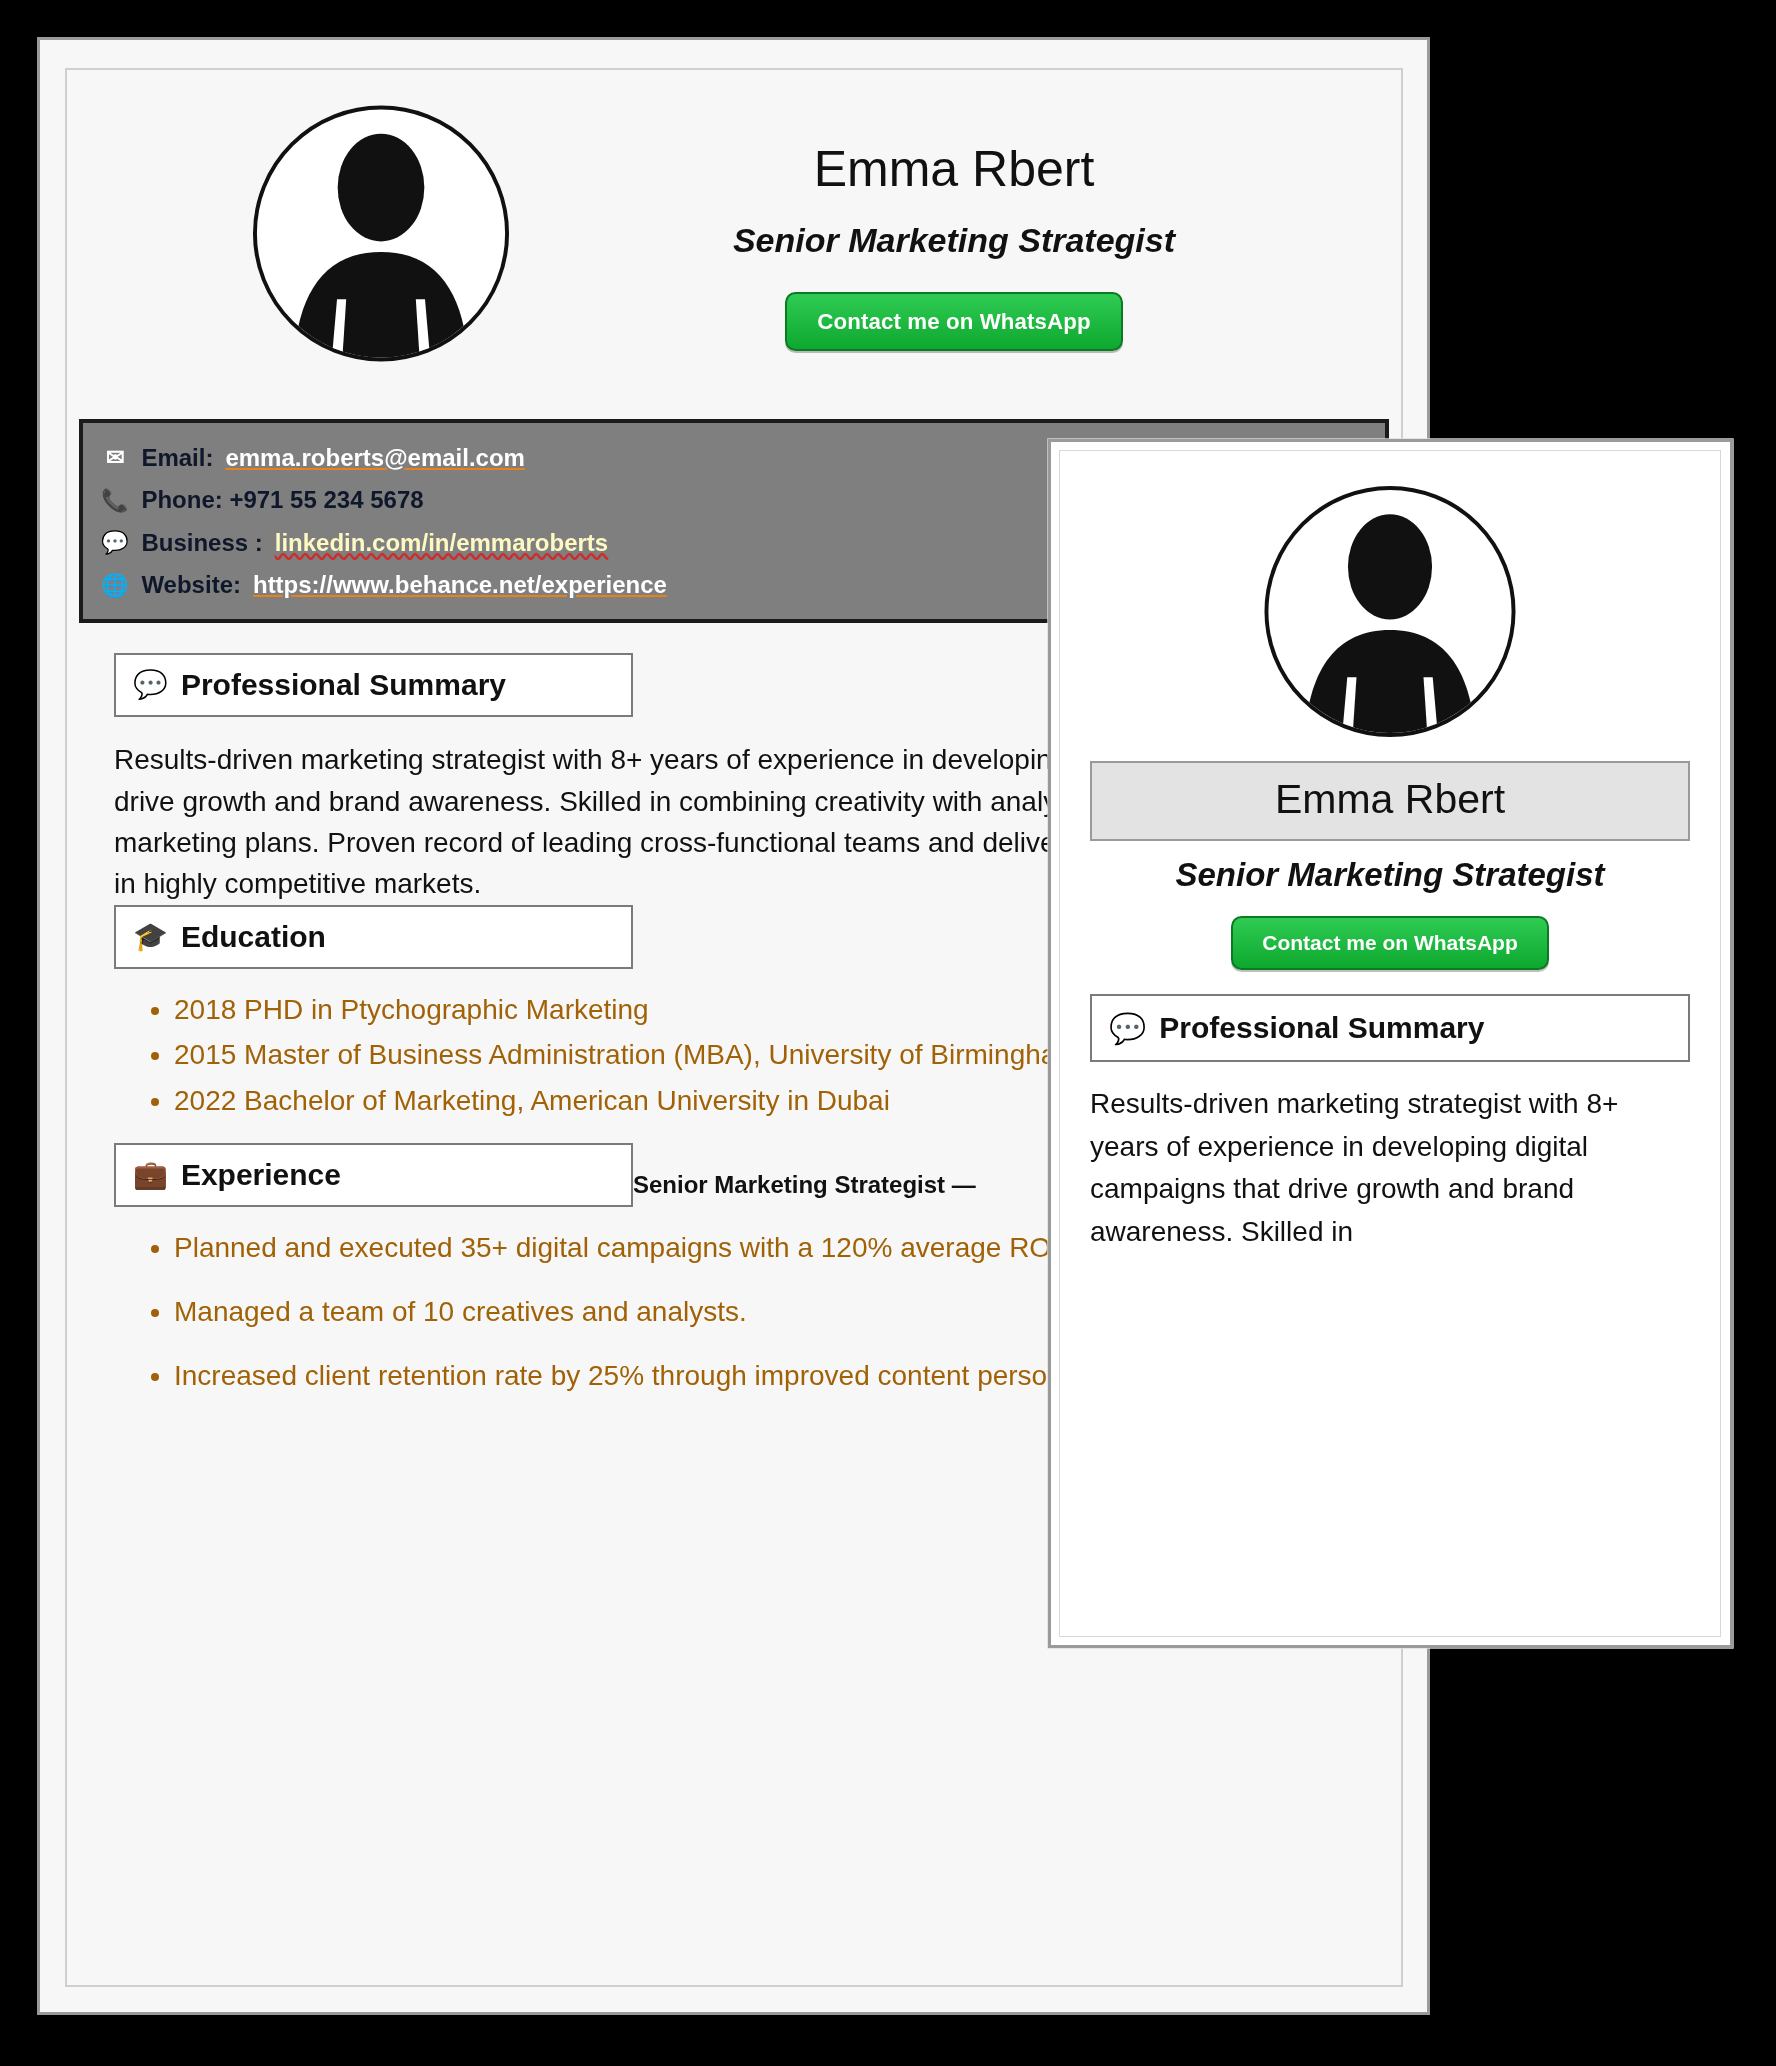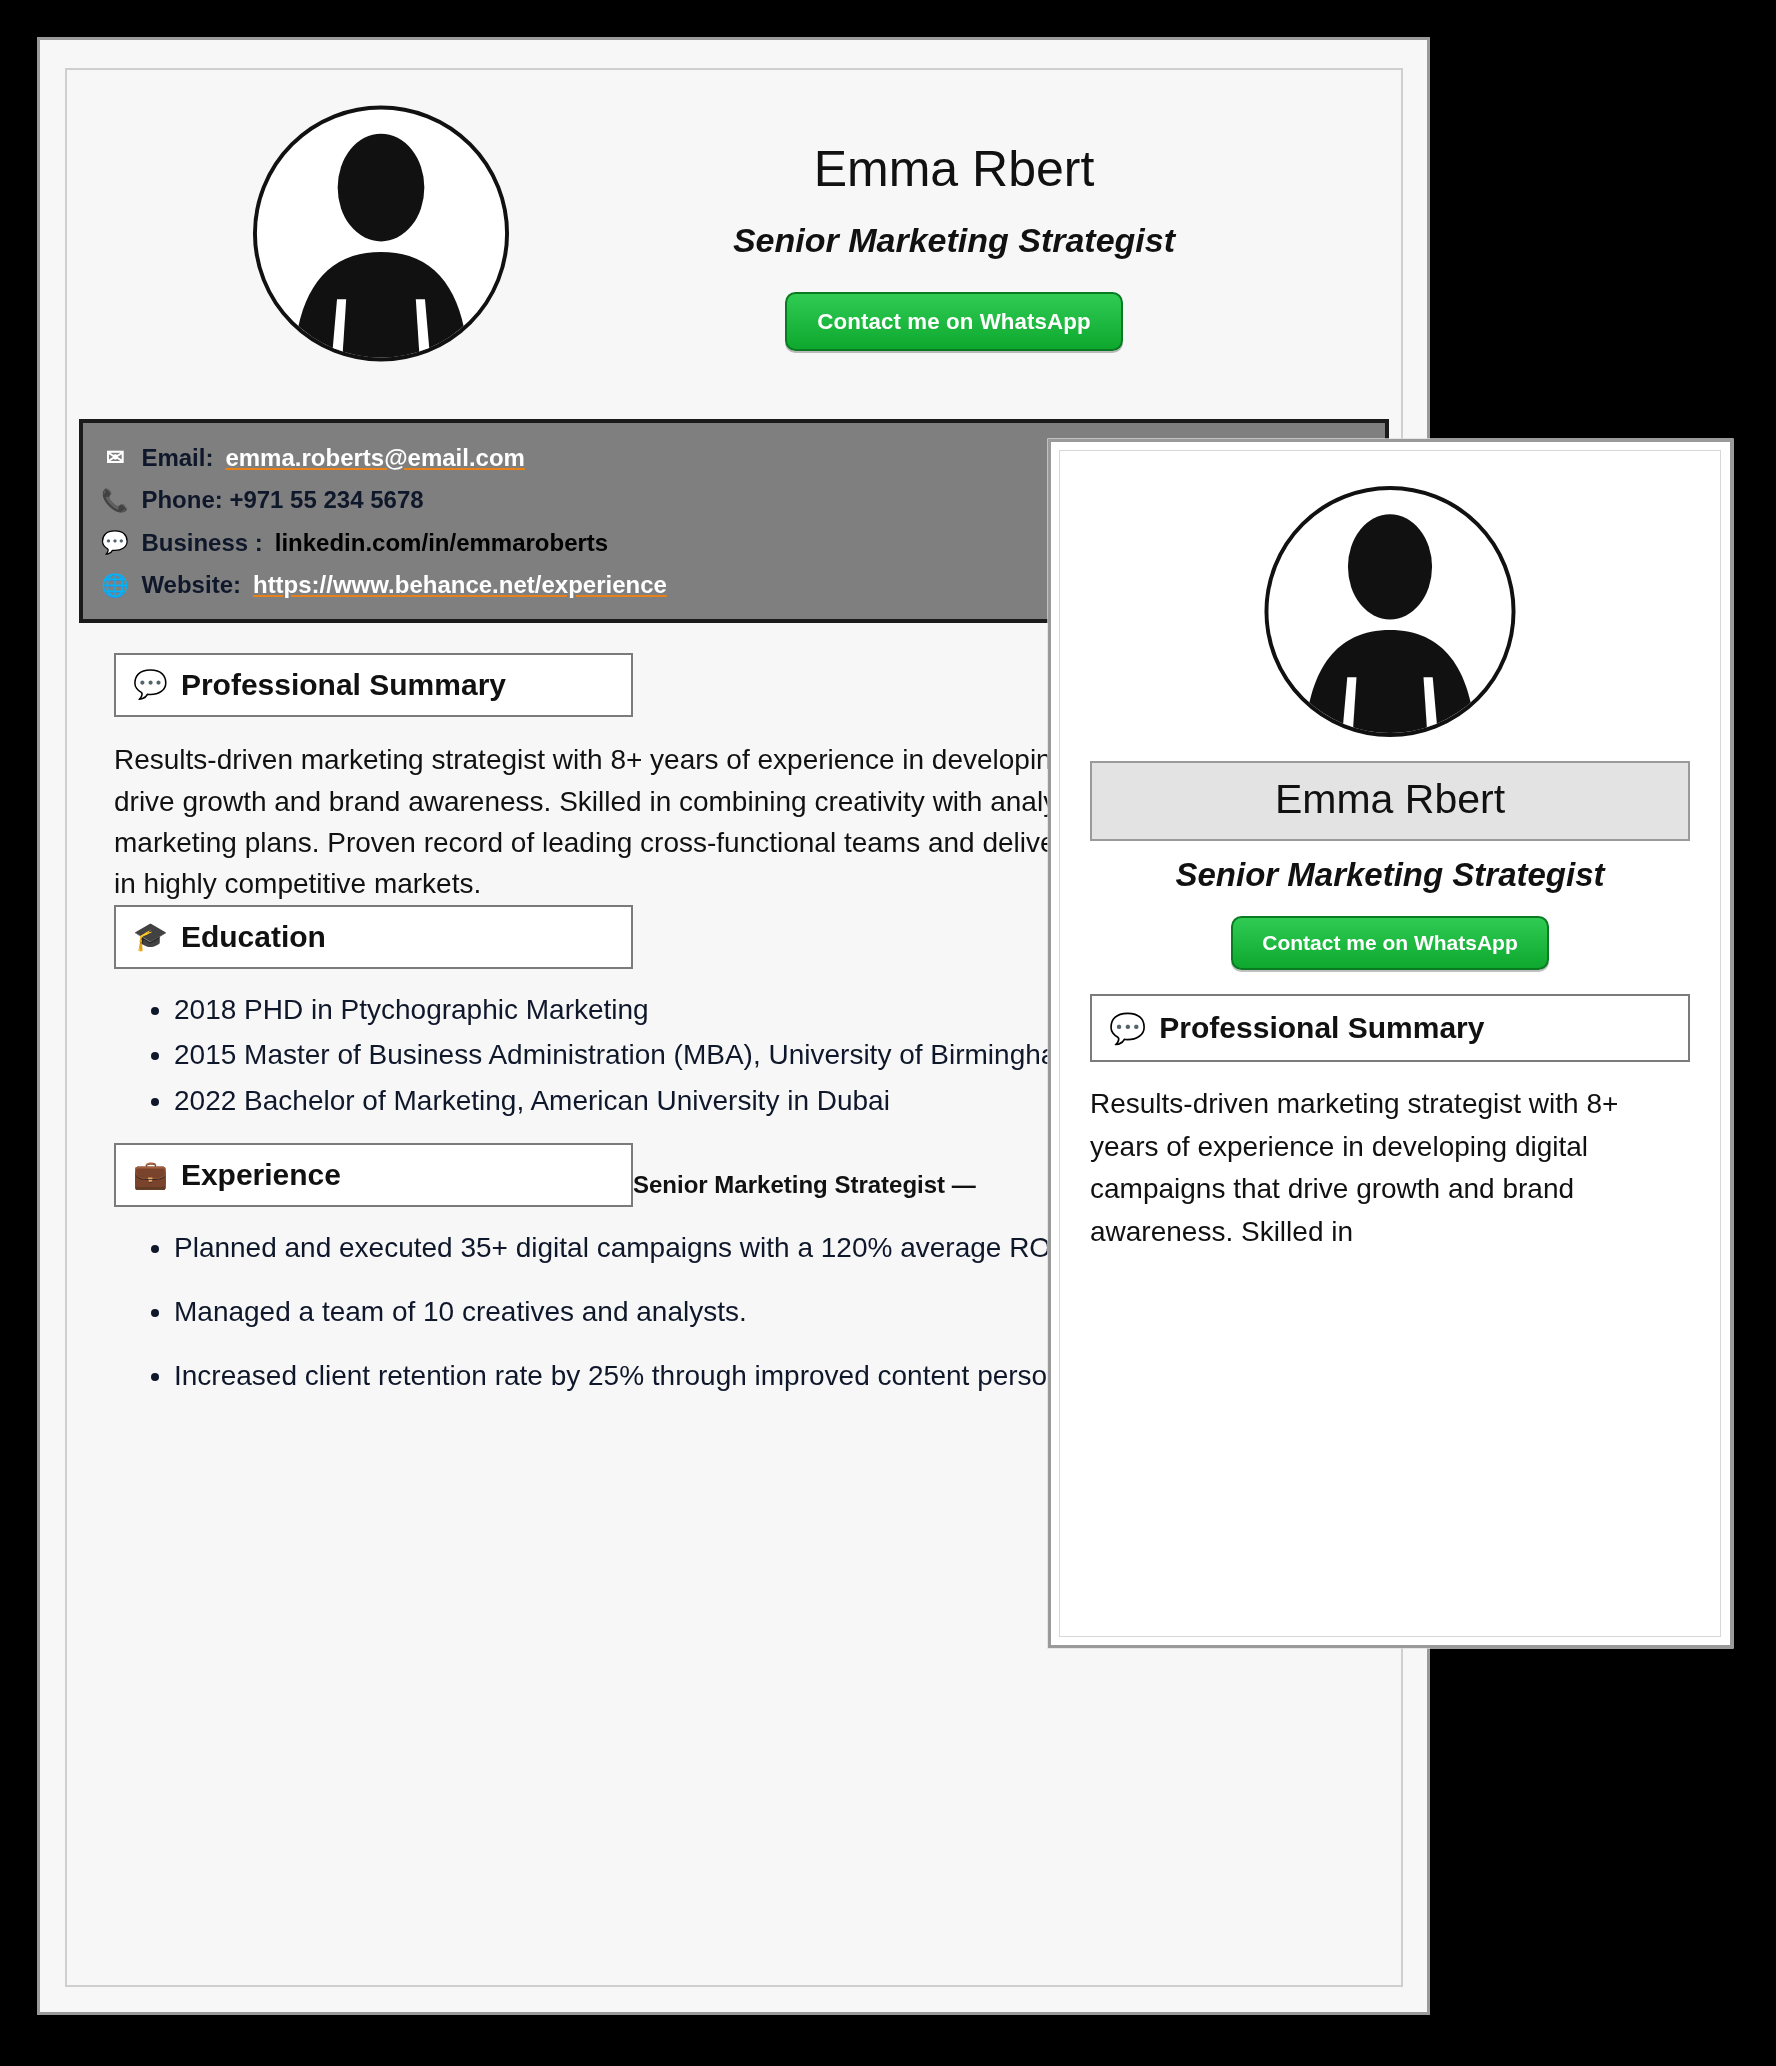--- a/index.html
+++ b/index.html
@@ -108,21 +108,22 @@
   }
   .contact-line:last-child { margin-bottom: 2.6px; }
   .contact-line .ico { width: 28px; text-align: center; font-size: 22.3px; }
   .contact-line .lbl { color: #0f172a; }
   .link-orange {
     color: #ffffff;
     text-decoration: underline;
     text-decoration-color: #e8811a;
   }
   .link-white {
-    color: #000000;
+    color: #fef9c3;
+    text-decoration: underline;
     text-decoration-style: wavy;
     text-decoration-color: #d02b2b;
   }
 
   
   .body-area {
     padding: 30px 42px 0 47px;
   }
   .section-head {
     display: inline-flex;
@@ -142,21 +143,21 @@
     font-size: 28px;
     line-height: 1.48;
     color: #111;
     margin: 22.3px 0 0 0;
   }
   ul.bullets {
     margin: 20px 0 0 0;
     padding-left: 60px;
     font-size: 28px;
     line-height: 1.48;
-    color: #0f172a;
+    color: #a16207;
   }
   ul.bullets li { margin-bottom: 4px; }
   ul.bullets.spaced li { margin-bottom: 22.3px; }
   .job-line {
     font-size: 28px;
     font-weight: bold;
     color: #111;
     line-height: 1.5;
     margin-top: 5.3px;
   }

